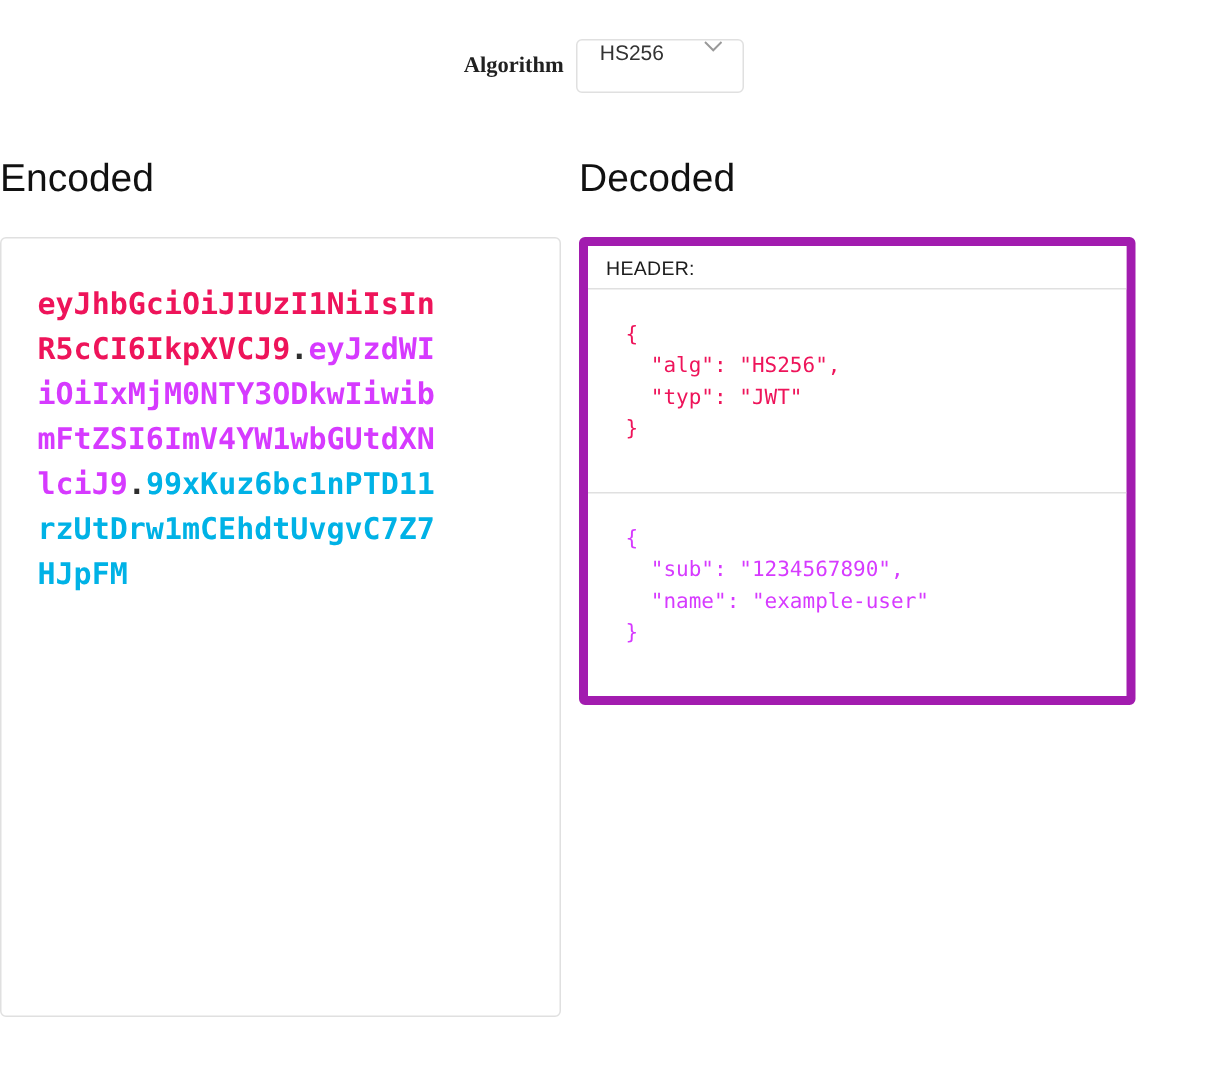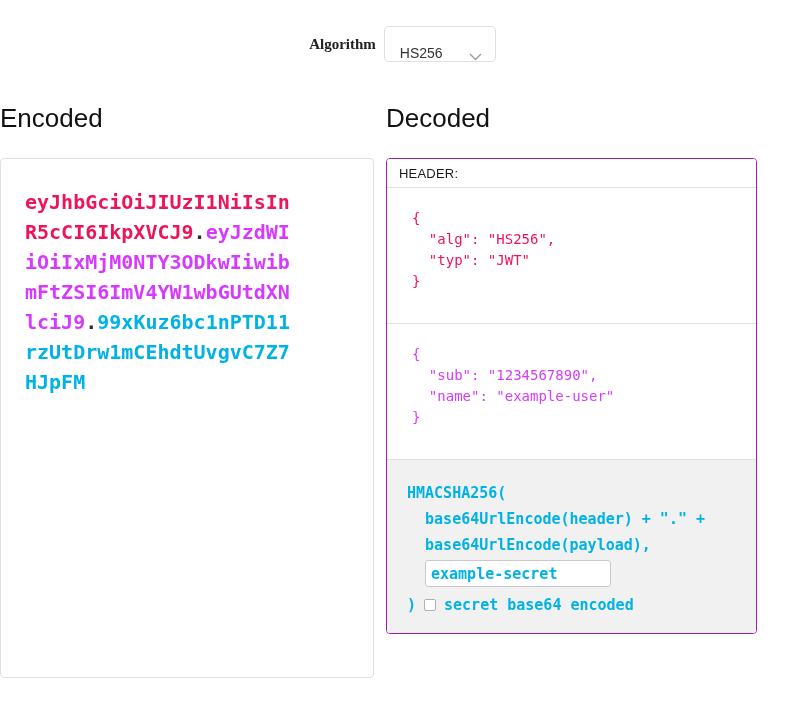--- a/index.html
+++ b/index.html
@@ -4,21 +4,21 @@
 <style>
   * { box-sizing: border-box; margin: 0; padding: 0; }
   html, body { width: 805px; height: 722px; background: #ffffff; overflow: hidden;
     font-family: "Liberation Sans", sans-serif; }
 
   
   .topbar { margin-top: 26px; height: 36px; display: flex; align-items: center;
     justify-content: center; gap: 8px; }
   .algo-label { font-size: 15px; font-weight: 700; color: #212121; font-family: Liberation Serif, serif; }
   .algo-select { width: 112px; height: 36px; border: 1px solid #e0e0e0; border-radius: 4px;
-    background: #fff; display: flex; align-items: flex-end; justify-content: space-between;
+    background: #fff; display: flex; align-items: flex-start; justify-content: space-between;
     padding: 0 13px 0 15px; cursor: pointer; }
   .algo-select .val { font-size: 14px; color: #333; }
   .chev { display: block; }
 
   
   .columns { display: flex; padding-left: 0; gap: 12px; }
   .col-left  { width: 374px; }
   .col-right { width: 319px; }
   h1.sec-title { font-size: 26px; font-weight: 500; color: #111; line-height: 32px;
     margin: 40px 0 24px 0; }
@@ -27,21 +27,21 @@
   .token-card { width: 374px; height: 520px; background: #fff; border: 1px solid #e0e0e0;
     border-radius: 4px; padding: 28px 24px; cursor: text; }
   pre.token { font-family: "DejaVu Sans Mono", monospace; font-size: 20px; line-height: 30px;
     font-weight: 700; width: 272px; white-space: pre-wrap; word-break: break-all; }
   .tok-header    { color: #ee145a; }
   .tok-dot       { color: #2d2d2d; }
   .tok-payload   { color: #d63aff; }
   .tok-signature { color: #00b2e6; }
 
   
-  .stack { width: 371px; border: 1px solid #a21caf; border-radius: 4px; overflow: hidden;
+  .stack { width: 371px; border: 6px solid #a21caf; border-radius: 4px; overflow: hidden;
     background: #fff; }
   .stack > * + * { border-top: 1px solid #e0e0e0; }
   .label-row { height: 28px; display: flex; align-items: center; padding-left: 12px;
     font-size: 13px; color: #1c1c1c; letter-spacing: 0.2px; background: #fff; }
   pre.json { height: 136px; margin: 0; padding: 20px 16px 0 25px;
     font-family: "DejaVu Sans Mono", monospace; font-size: 14px; line-height: 21px;
     white-space: pre; cursor: text; }
   .json-red    { color: #ee145a; }
   .json-purple { color: #d63aff; }
 
@@ -92,28 +92,17 @@
       <pre class="json json-red">{
   "alg": "HS256",
   "typ": "JWT"
 }</pre>
 
       <pre class="json json-purple">{
   "sub": "1234567890",
   "name": "example-user"
 }</pre>
 
-      <div class="verify-body">
-        <pre class="verify-code">HMACSHA256(
-  base64UrlEncode(header) + "." +
-  base64UrlEncode(payload),</pre>
-        <input class="secret-input" type="text" value="example-secret" style="">
-        <div class="verify-footer">
-          <span class="close-paren">)</span>
-          <input type="checkbox" class="b64-checkbox" style="">
-          <span class="b64-label">secret base64 encoded</span>
-        </div>
-      </div>
 
     </div>
   </section>
 
 </div>
 
 </body></html>

